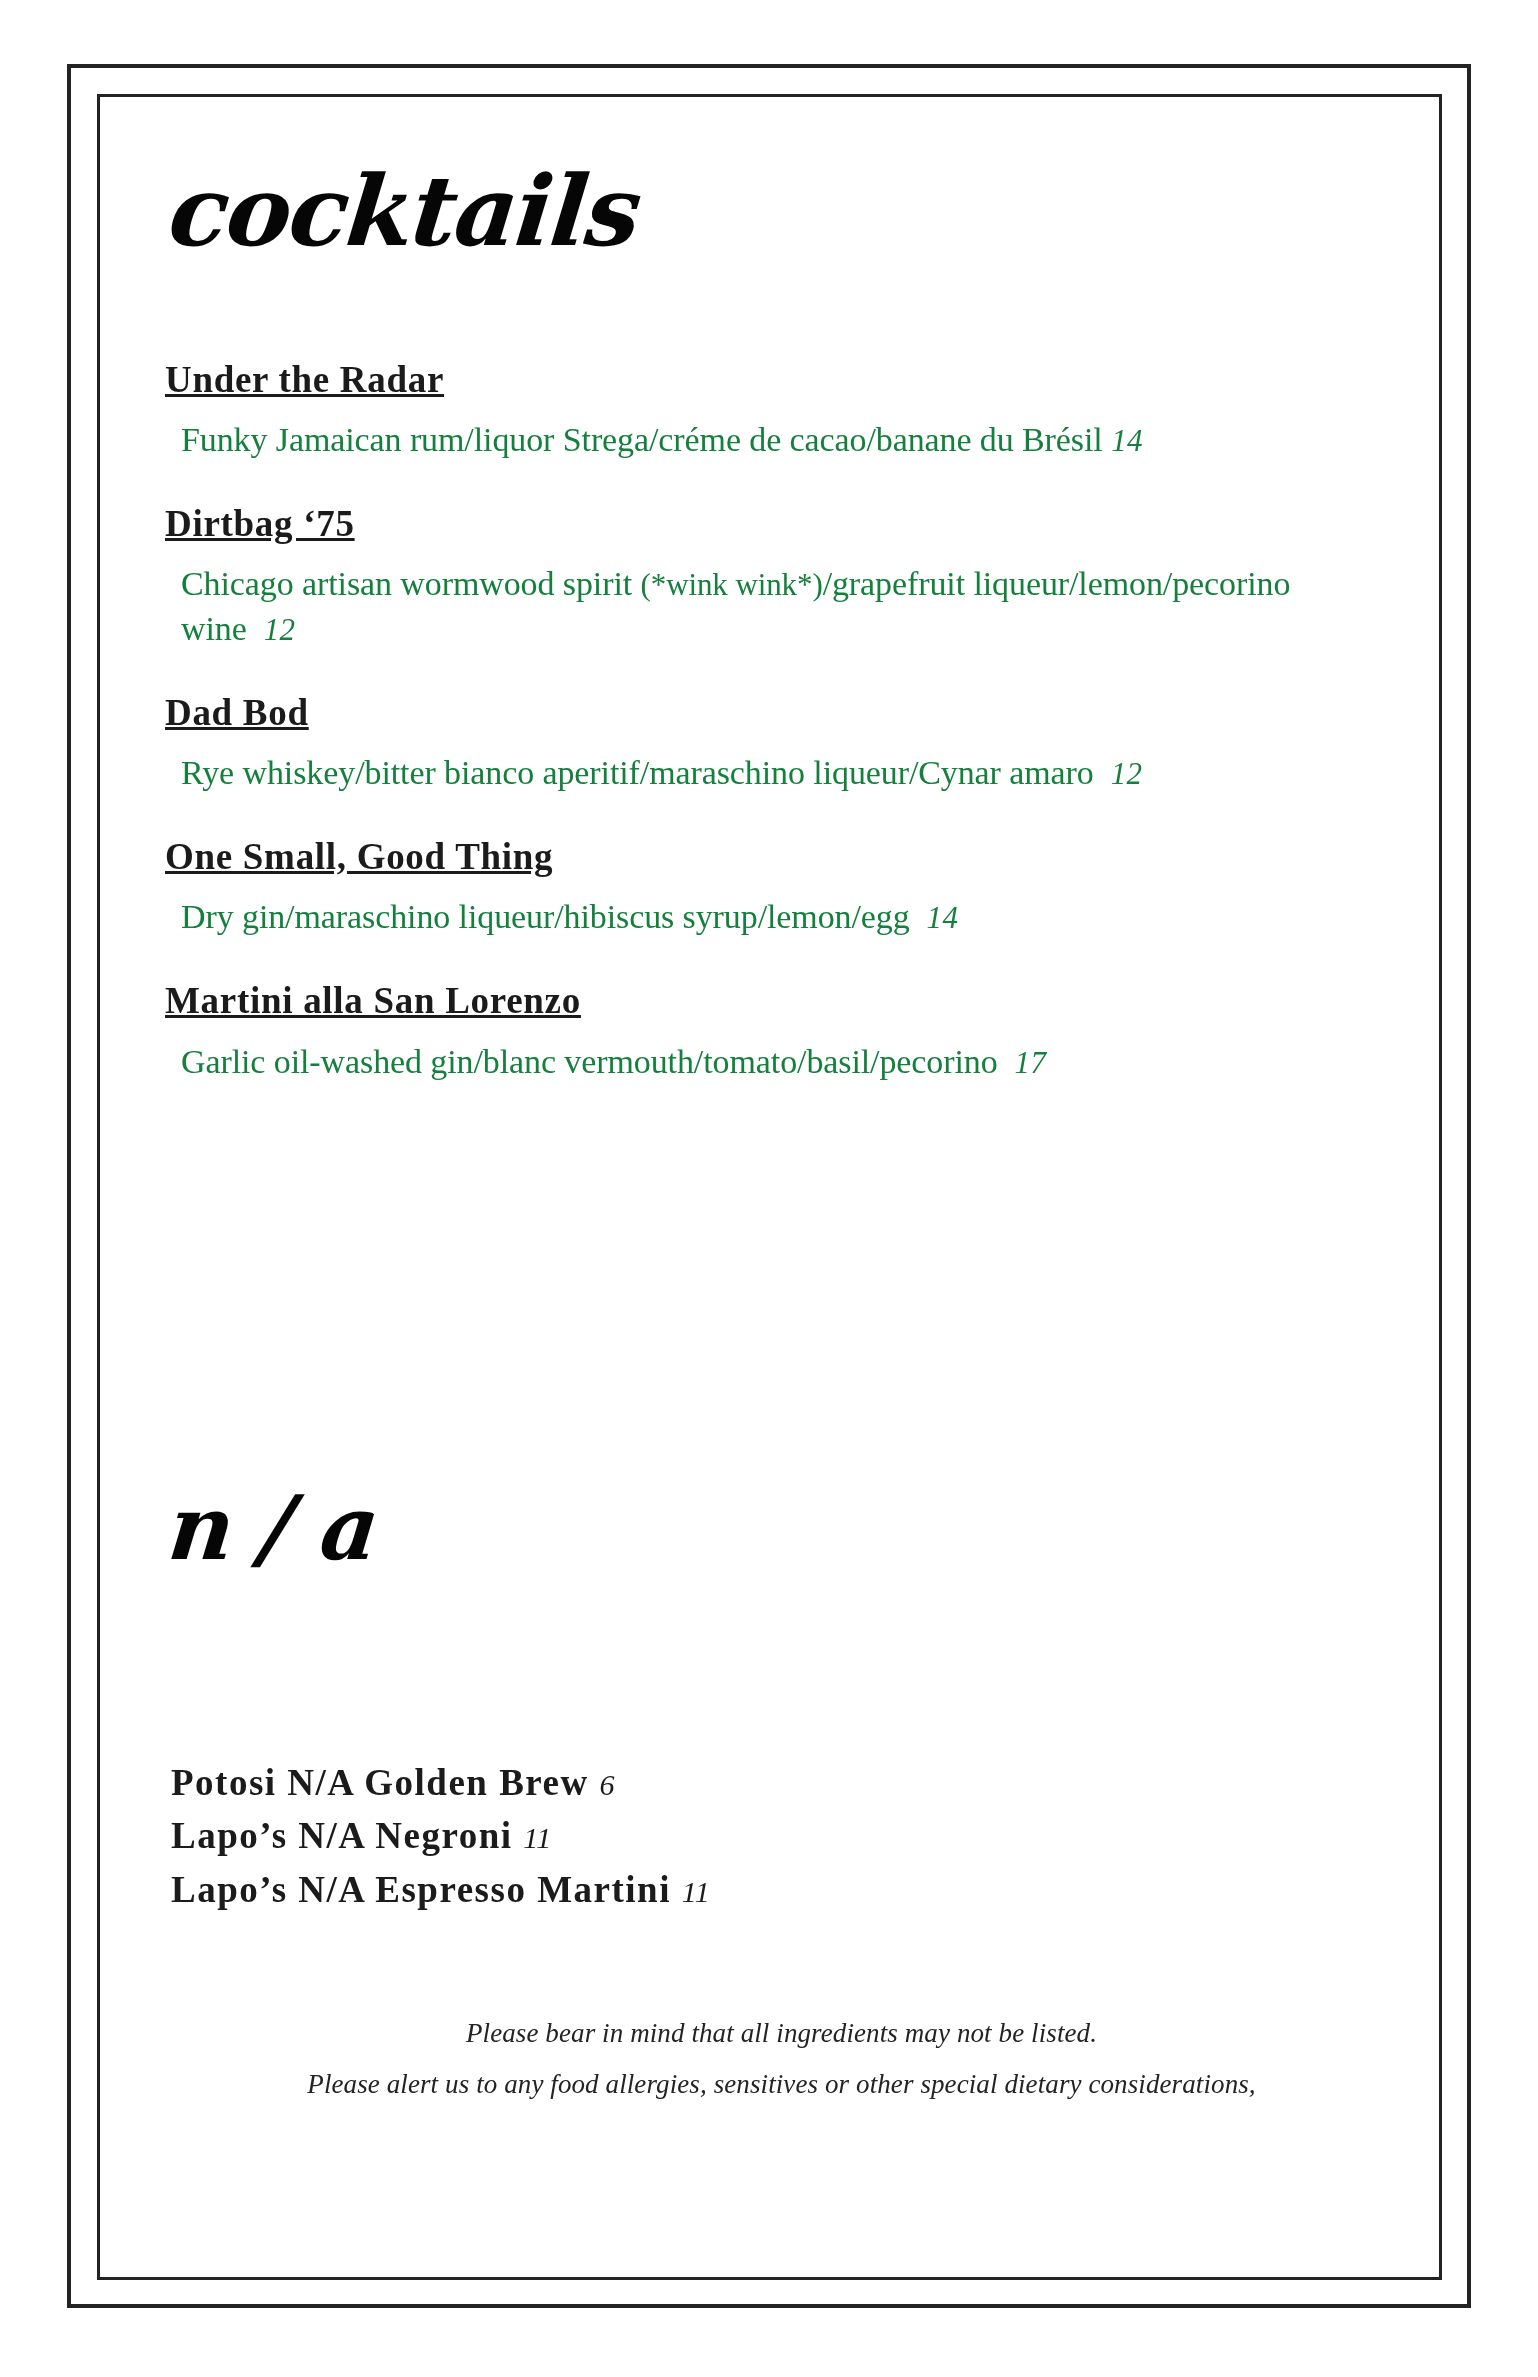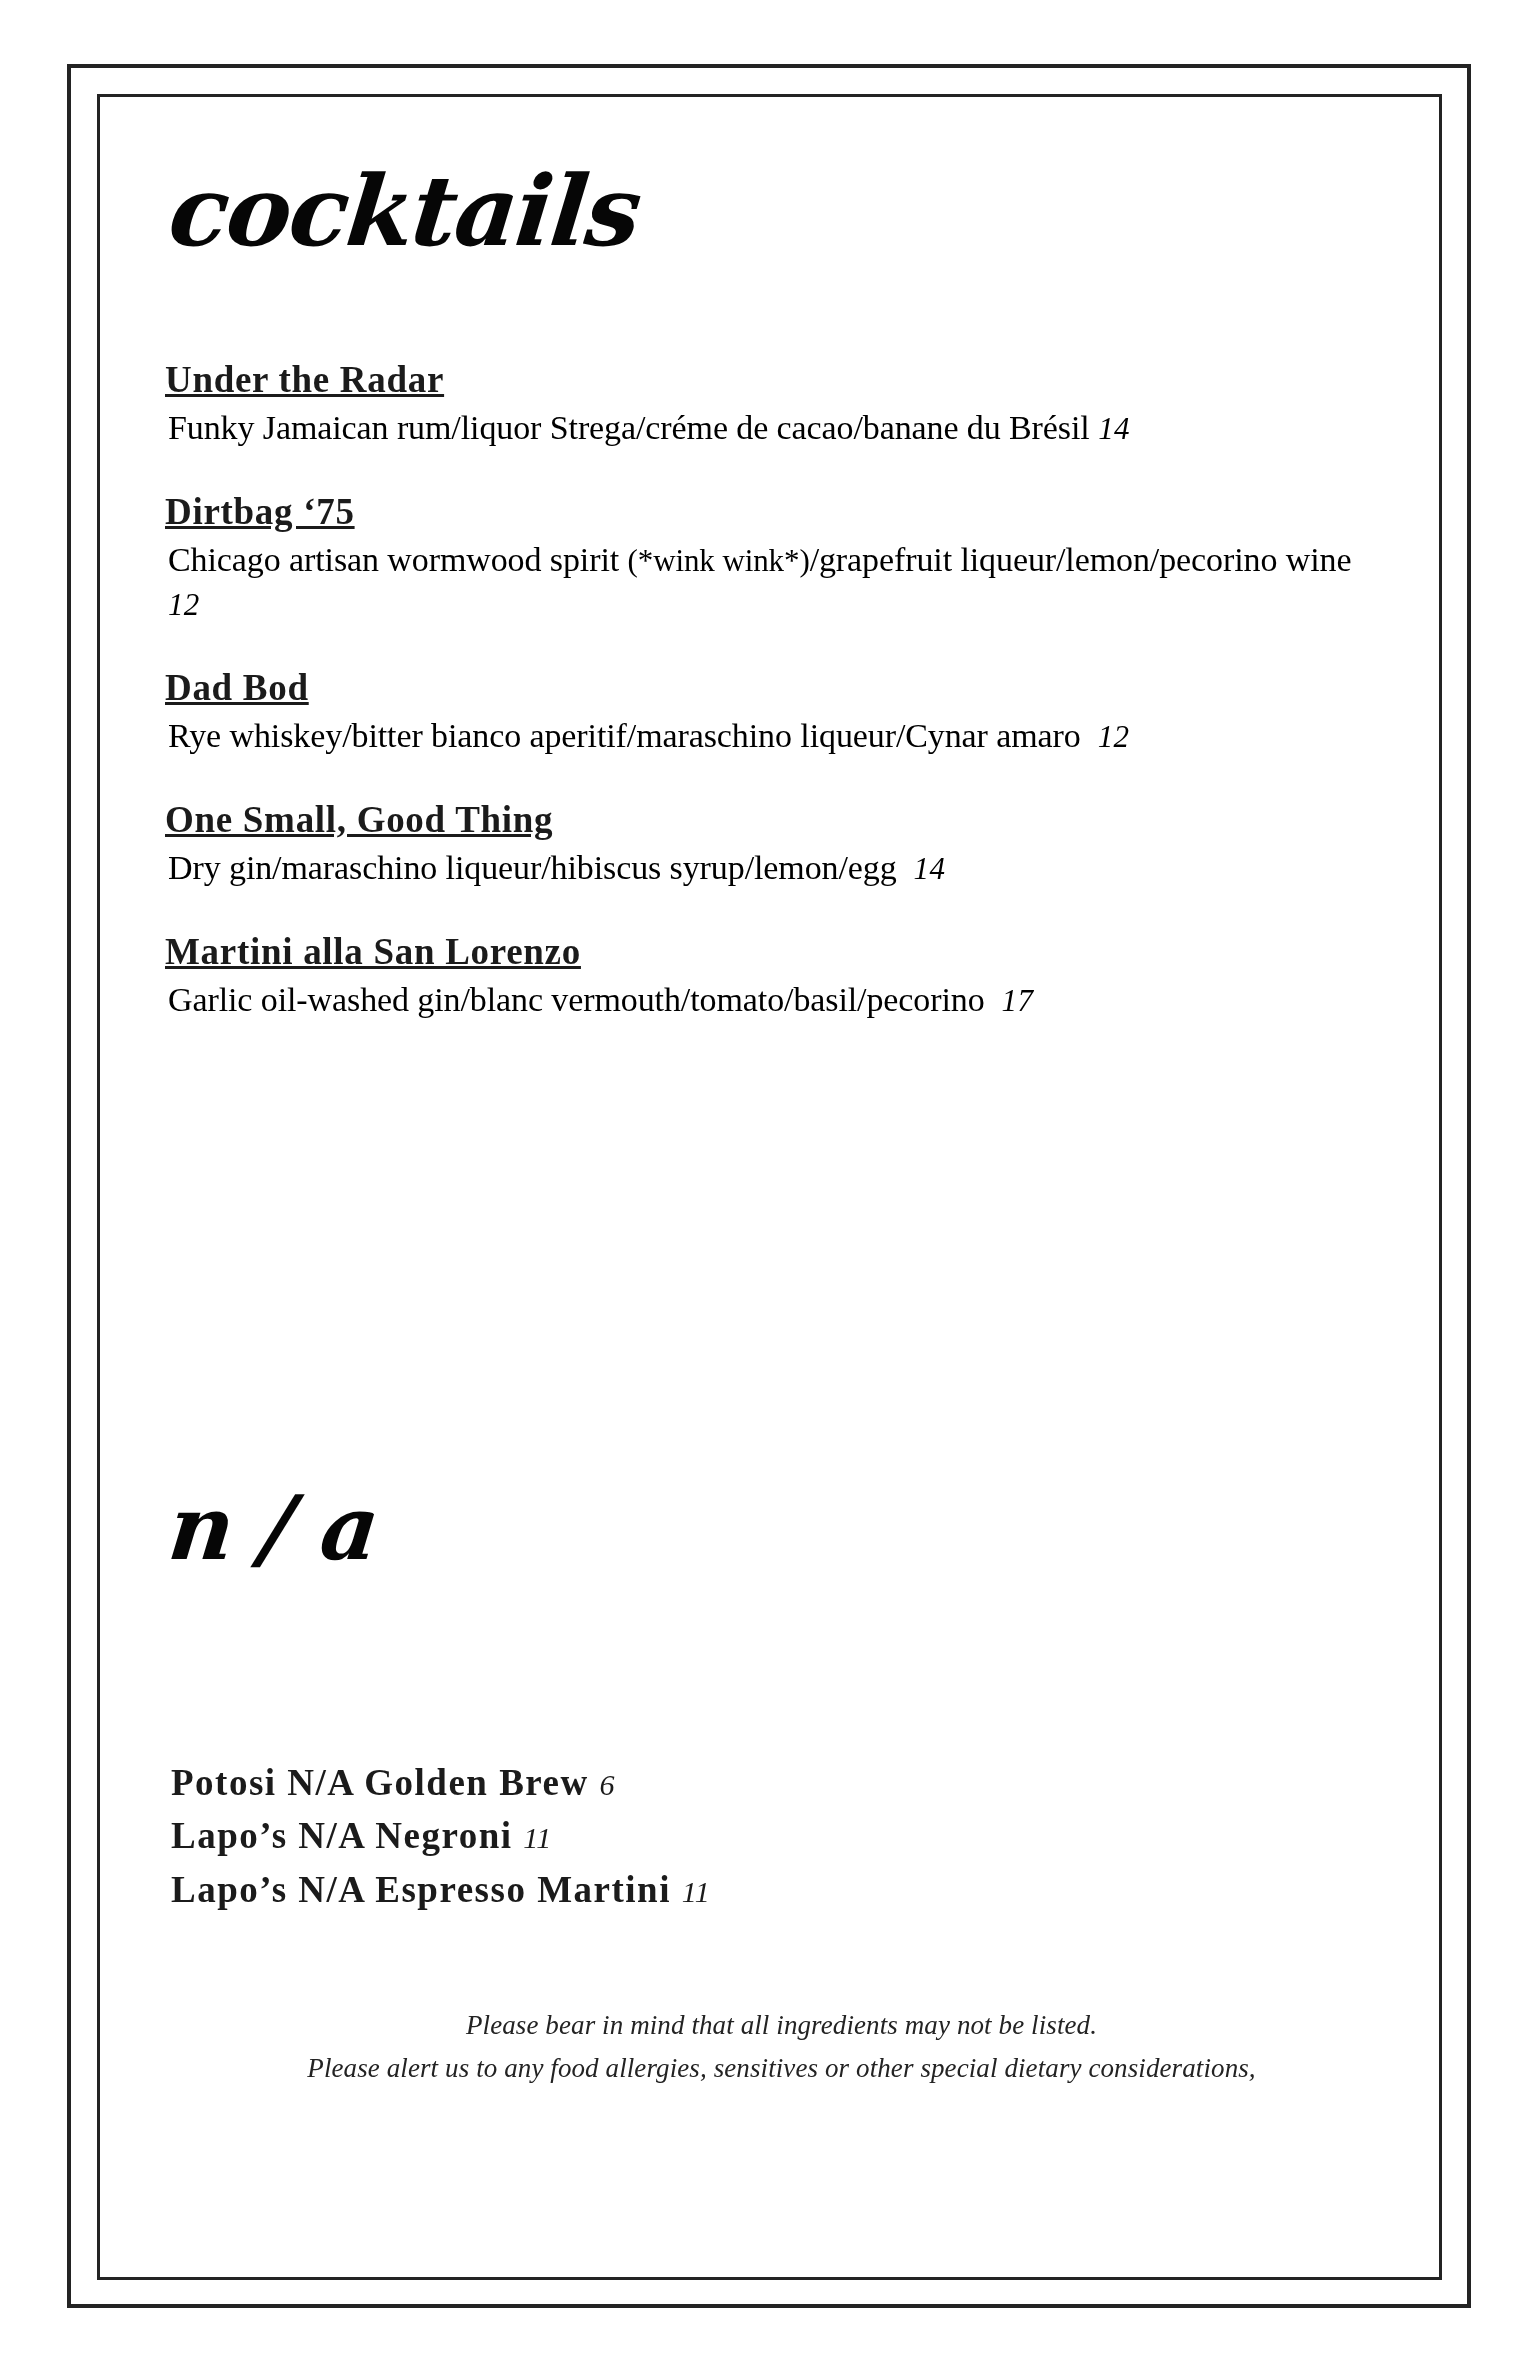--- a/index.html
+++ b/index.html
@@ -103,22 +103,22 @@
     color: #1b1b1b;
     margin: 0 0 3.7px 0;
     text-decoration: underline;
   }
 
   .item-desc {
     font-family: "Liberation Serif", "DejaVu Serif", serif;
     font-weight: 400;
     font-size: 34px;
     line-height: 1.30;
-    color: #000000;
-    margin: 3px;
+    color: #15803d;
+    margin: 16px;
     letter-spacing: -0.1px;
   }
 
   .tiny {
     font-size: 31px;
   }
 
   .price {
     font-style: italic;
     font-size: 31px;
@@ -157,21 +157,21 @@
     right: 0;
     top: 1908px;
     text-align: center;
     font-family: "Liberation Serif", "DejaVu Serif", serif;
     font-style: italic;
     font-size: 27px;
     line-height: 1.46;
     color: #232323;
     letter-spacing: 0.1px;
   }
-  .footer p { margin: 4px; padding-left: 24px; }
+  .footer p { margin: 12px; padding-left: 24px; }
 </style>
 </head>
 <body>
 
 <div class="page">
 
   <div class="frame-outer"></div>
   <div class="frame-inner"></div>
 
   <div class="content">

